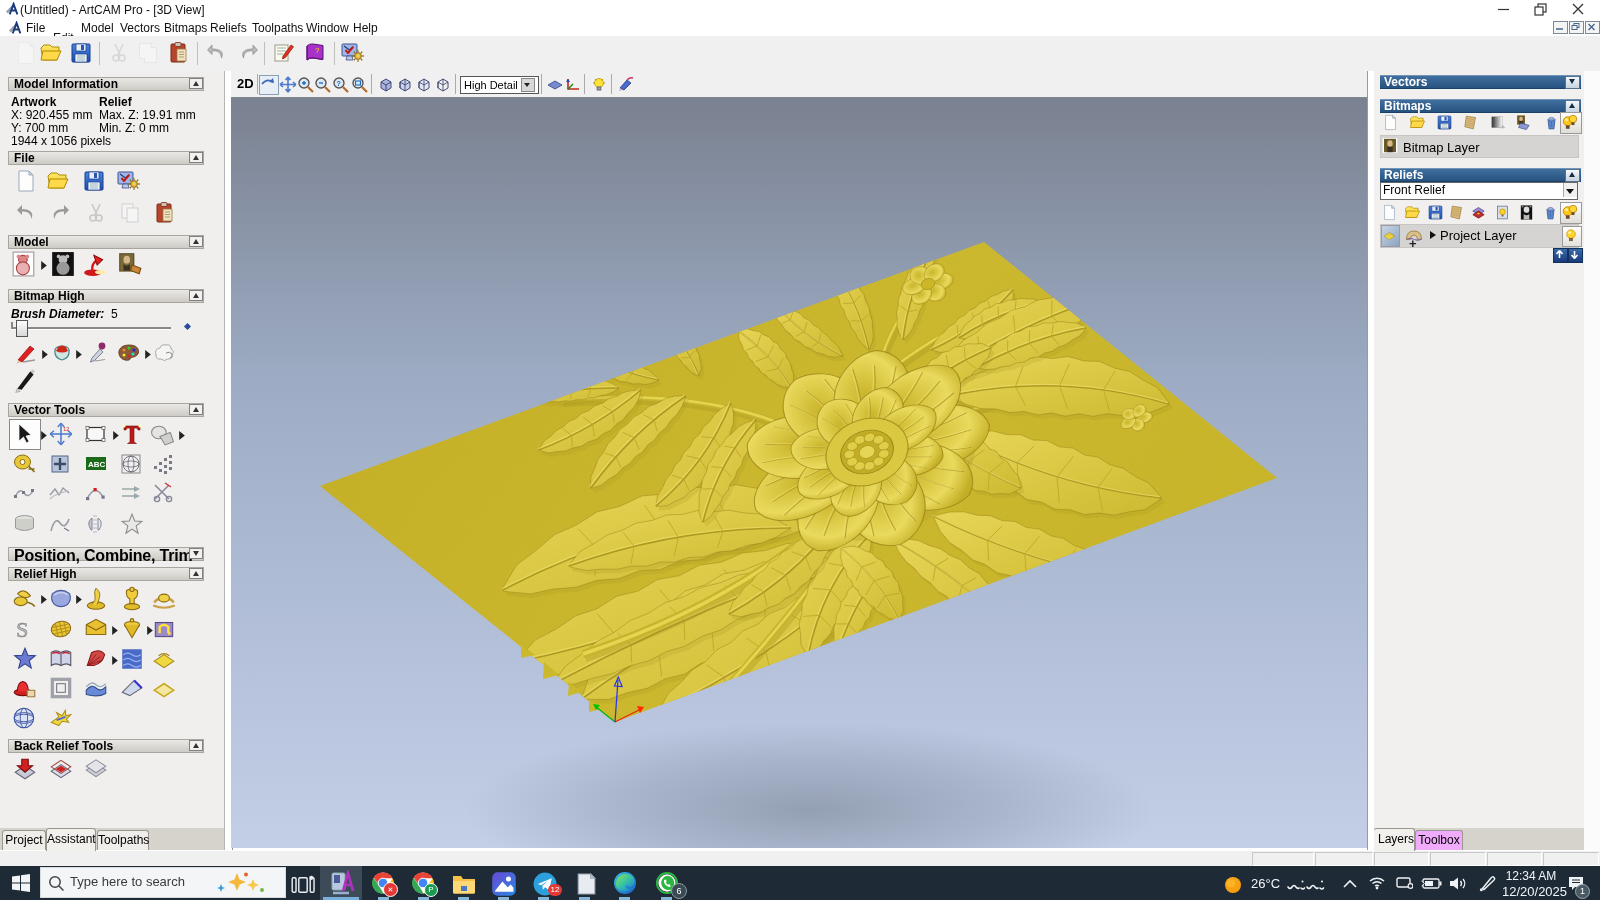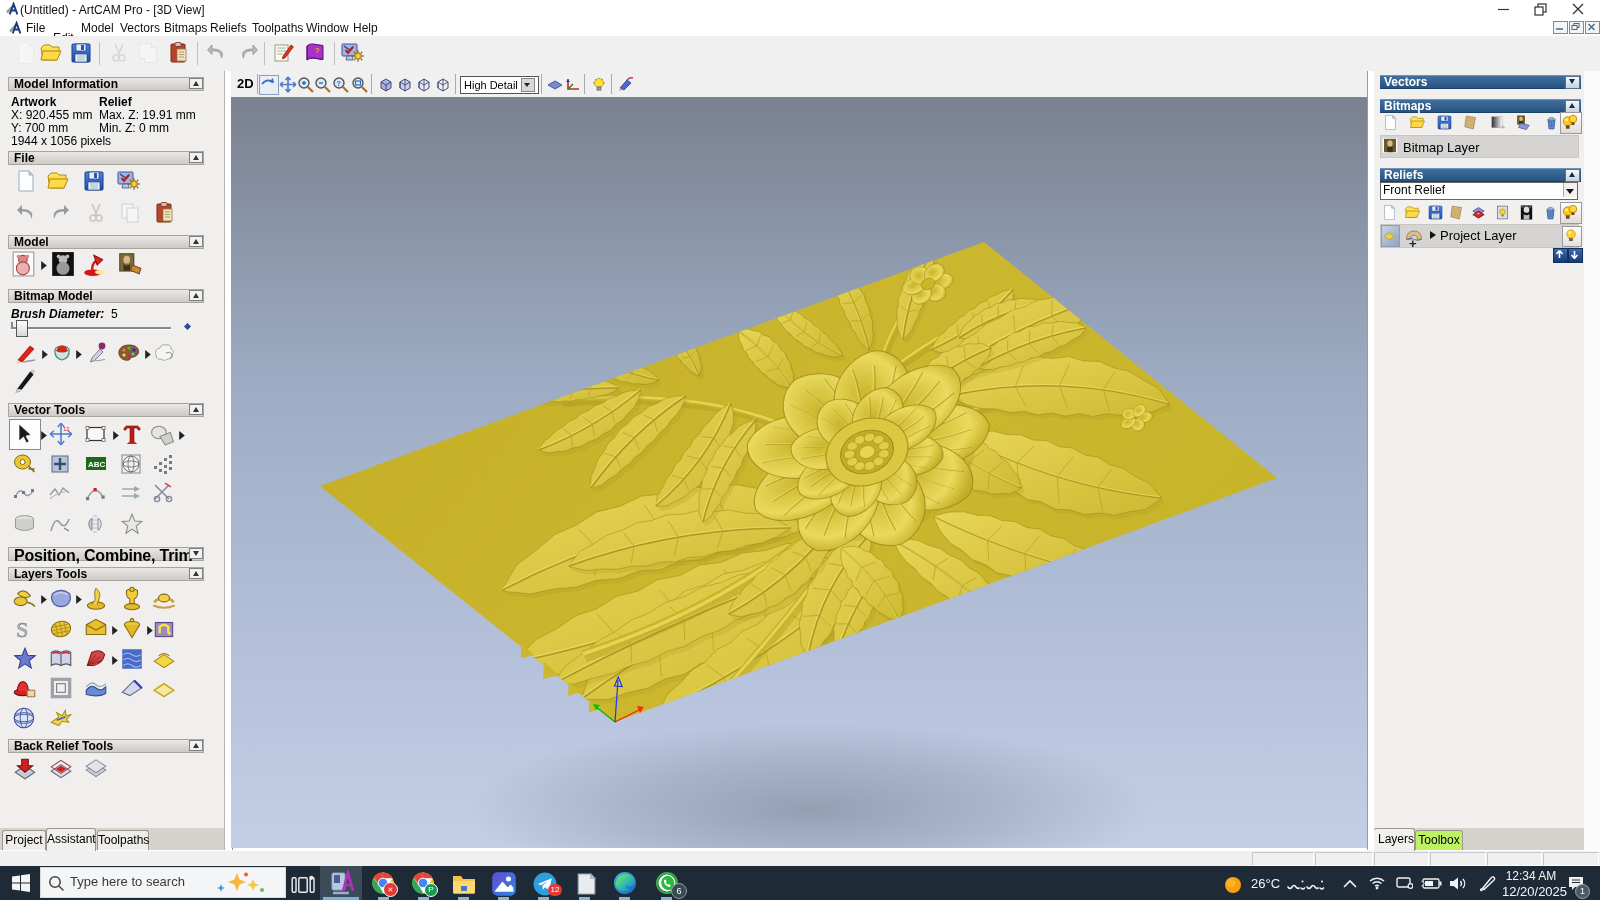--- a/index.html
+++ b/index.html
@@ -776,21 +776,21 @@
     <svg class="icon" style="left:116px;top:251px" width="28" height="26" viewBox="0 0 24 24">
       <g>
         <rect x="2" y="2" width="14" height="17" fill="#5a4a22"></rect>
         <rect x="3" y="3" width="12" height="15" fill="#7a6a3a"></rect>
         <ellipse cx="9" cy="8" rx="3" ry="3.6" fill="#d8b88a"></ellipse>
         <path d="M6 12 q3 3 6 0 v6 h-6 Z" fill="#3a3020"></path>
         <path d="M14 13 l8 3 l-1.5 5 l-8 -3 Z" fill="#c8883a" stroke="#7a4a12"></path>
       </g>
     </svg>
     <div class="lhead" style="top:289px">
-      <b>Bitmap Model</b>
+      <b>Bitmap High</b>
     </div>
     <div class="lbtn" style="left:189px;top:290px">
       <div class="tri-u"></div>
     </div>
     <div class="itxt bold" style="left:11px;top:307px;font-style:italic">Brush Diameter:&nbsp; <span style="font-style:normal;font-weight:normal">5</span></div>
     <div class="abs" style="left:11px;top:327px;width:160px;height:2px;background:#888;box-shadow:0 1px 0 #fff"></div>
     <div class="abs" style="left:11px;top:322px;width:2px;height:7px;background:#888"></div>
     <div class="abs" style="left:16px;top:320px;width:10px;height:15px;background:linear-gradient(#fdfdfd,#d8d8d8);border:1px solid #555"></div>
     <div class="abs" style="left:185px;top:324px;width:5px;height:5px;background:#2a4a9a;transform:rotate(45deg)"></div>
     <svg class="icon" style="left:15px;top:341px" width="24" height="24" viewBox="0 0 24 24">
@@ -999,21 +999,21 @@
         <path d="M12 2 L14.6 8.6 L21.5 9 L16 13.4 L17.8 20.4 L12 16.5 L6.2 20.4 L8 13.4 L2.5 9 L9.4 8.6 Z" fill="#e8e8e4" stroke="#888" stroke-width="1"></path>
       </g>
     </svg>
     <div class="lhead" style="top:547px">
       <b style="font-size:16px;letter-spacing:-0.2px">Position, Combine, Trim Vectors</b>
     </div>
     <div class="lbtn" style="left:189px;top:548px">
       <div class="tri-d"></div>
     </div>
     <div class="lhead" style="top:567px">
-      <b>Layers Tools</b>
+      <b>Relief High</b>
     </div>
     <div class="lbtn" style="left:189px;top:568px">
       <div class="tri-u"></div>
     </div>
     <svg class="icon" style="left:12px;top:585px" width="26" height="26" viewBox="0 0 24 24">
       <g>
         <ellipse cx="8" cy="15" rx="6" ry="4" fill="#e8c838" stroke="#8a6a10"></ellipse>
         <path d="M5 8 q6 -6 12 2 q-5 4 -12 -2" fill="#f0d048" stroke="#8a6a10"></path>
         <path d="M14 16 q5 1 7 4" stroke="#8a6a10" stroke-width="1.4" fill="none"></path>
       </g>
@@ -1336,21 +1336,21 @@
     </svg>
     <div class="abs" style="left:1553px;top:248px;width:13px;height:13px;background:linear-gradient(#3a6aaa,#1a3a7a);border:1px solid #12305c"></div>
 <svg class="abs" style="left:1553px;top:248px" width="13" height="13">
       <path d="M6.5 2.5 L6.5 10 M6.5 2.5 L3.5 6 M6.5 2.5 L9.5 6" stroke="#fff" stroke-width="1.6" fill="none"></path>
     </svg>
 <div class="abs" style="left:1568px;top:248px;width:13px;height:13px;background:linear-gradient(#3a6aaa,#1a3a7a);border:1px solid #12305c"></div>
 <svg class="abs" style="left:1568px;top:248px" width="13" height="13">
       <path d="M6.5 10.5 L6.5 3 M6.5 10.5 L3.5 7 M6.5 10.5 L9.5 7" stroke="#fff" stroke-width="1.6" fill="none"></path>
     </svg>
     <div class="abs" style="left:1374px;top:828px;width:210px;height:22px;background:#d6d3cd"></div>
-    <div class="tab" style="left:1415px;top:830px;width:46px;line-height:19px;background:#bef264;">Toolbox</div>
+    <div class="tab" style="left:1415px;top:830px;width:46px;line-height:19px;background:#f0abfc;">Toolbox</div>
     <div class="tab" style="left:1374px;top:828px;width:40px;height:22px;line-height:21px;background:#f2f0ed;z-index:3;border-left:none;text-align:right;">Layers</div>
   <div class="abs" id="statusstrip"></div>
   <div class="spane" style="left:1252px;width:60px"></div>
     <div class="spane" style="left:1315px;width:56px"></div>
     <div class="spane" style="left:1374px;width:53px"></div>
     <div class="spane" style="left:1430px;width:54px"></div>
     <div class="spane" style="left:1487px;width:53px"></div>
     <div class="spane" style="left:1543px;width:54px"></div>
   <div class="abs" id="taskbar"></div>
   <svg class="abs" style="left:12px;top:874px" width="18" height="18" viewBox="0 0 18 18">

